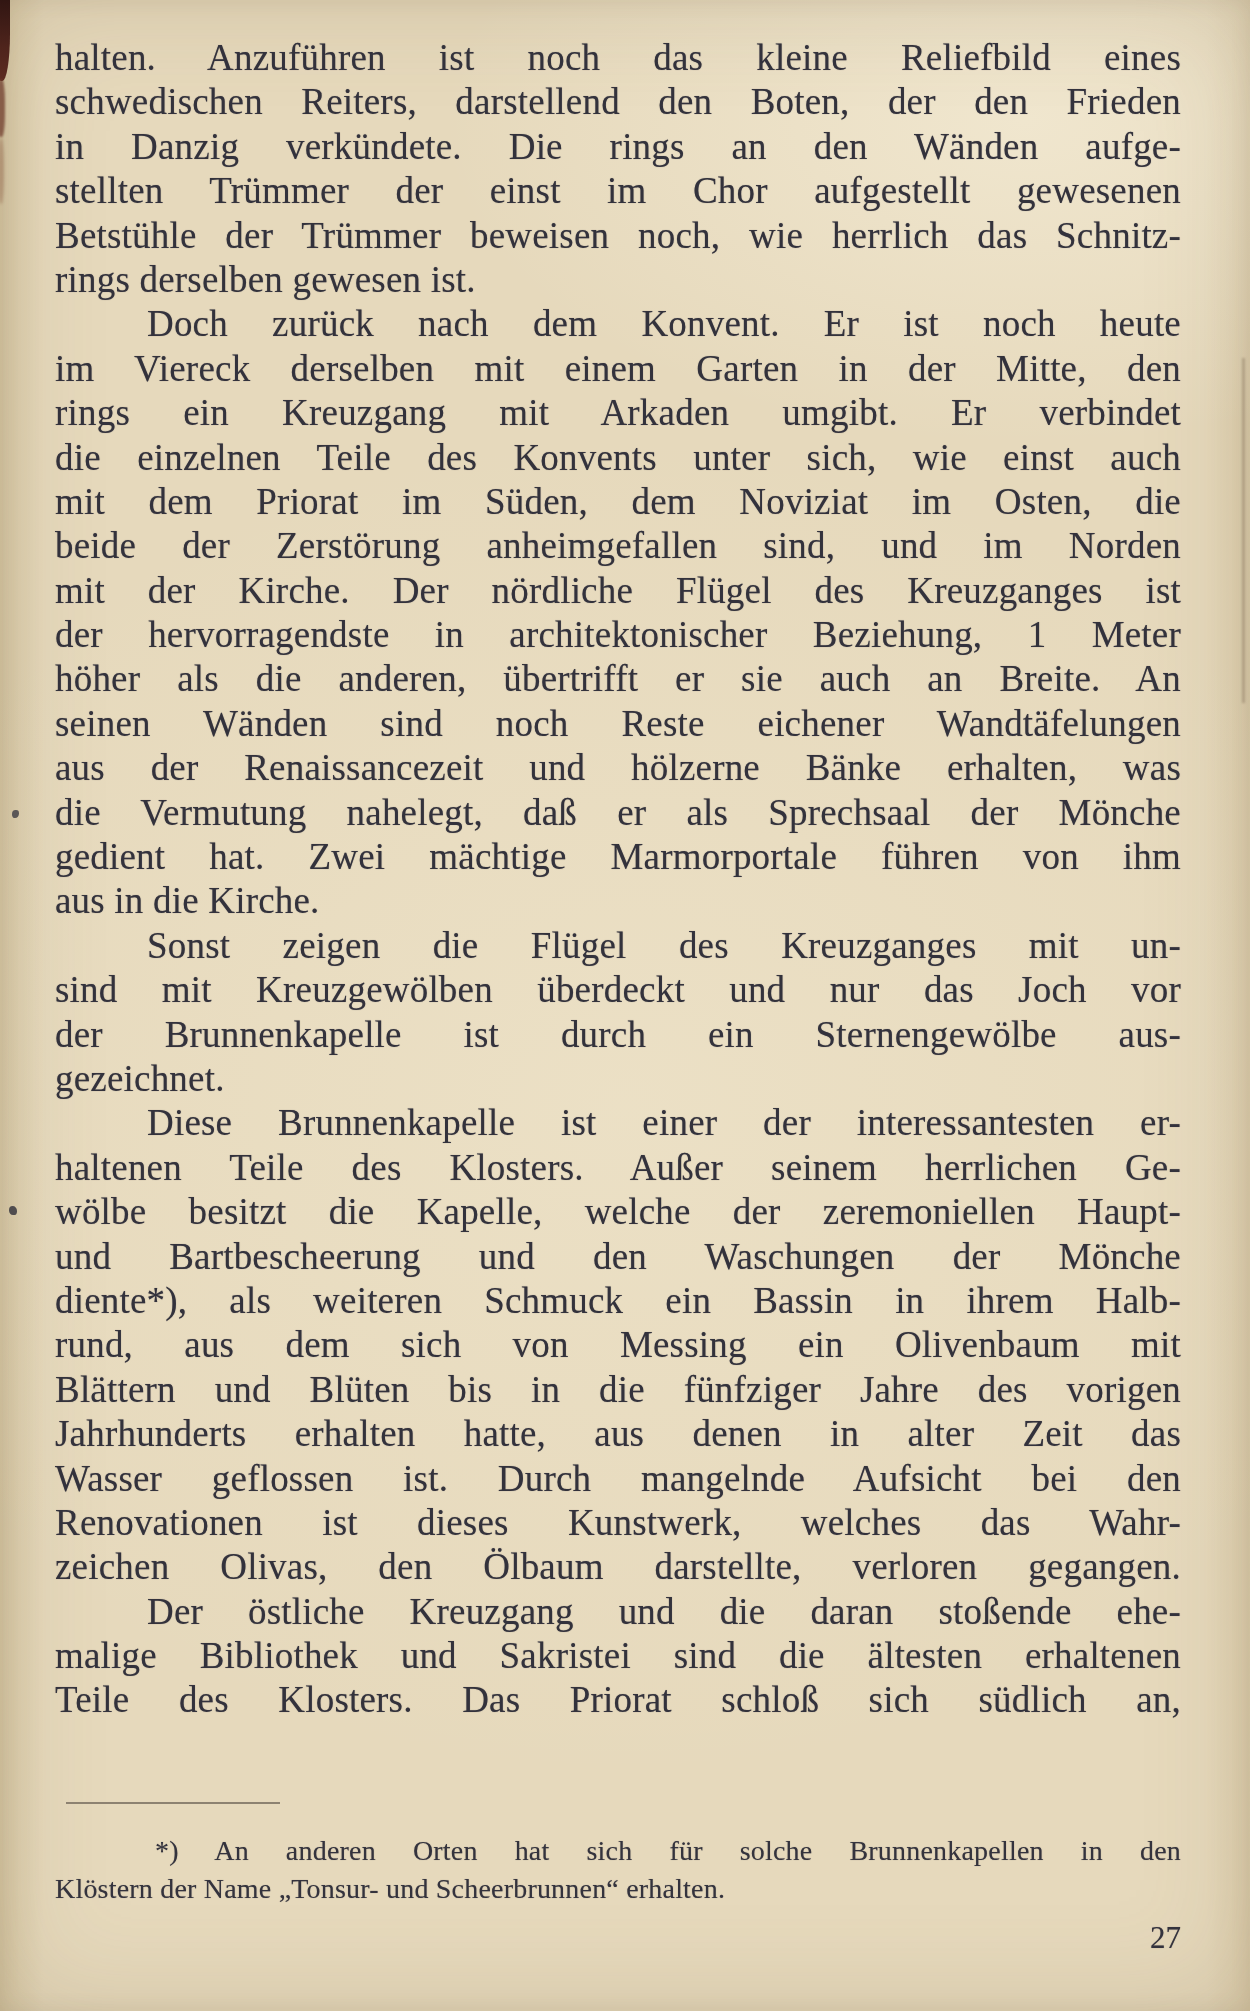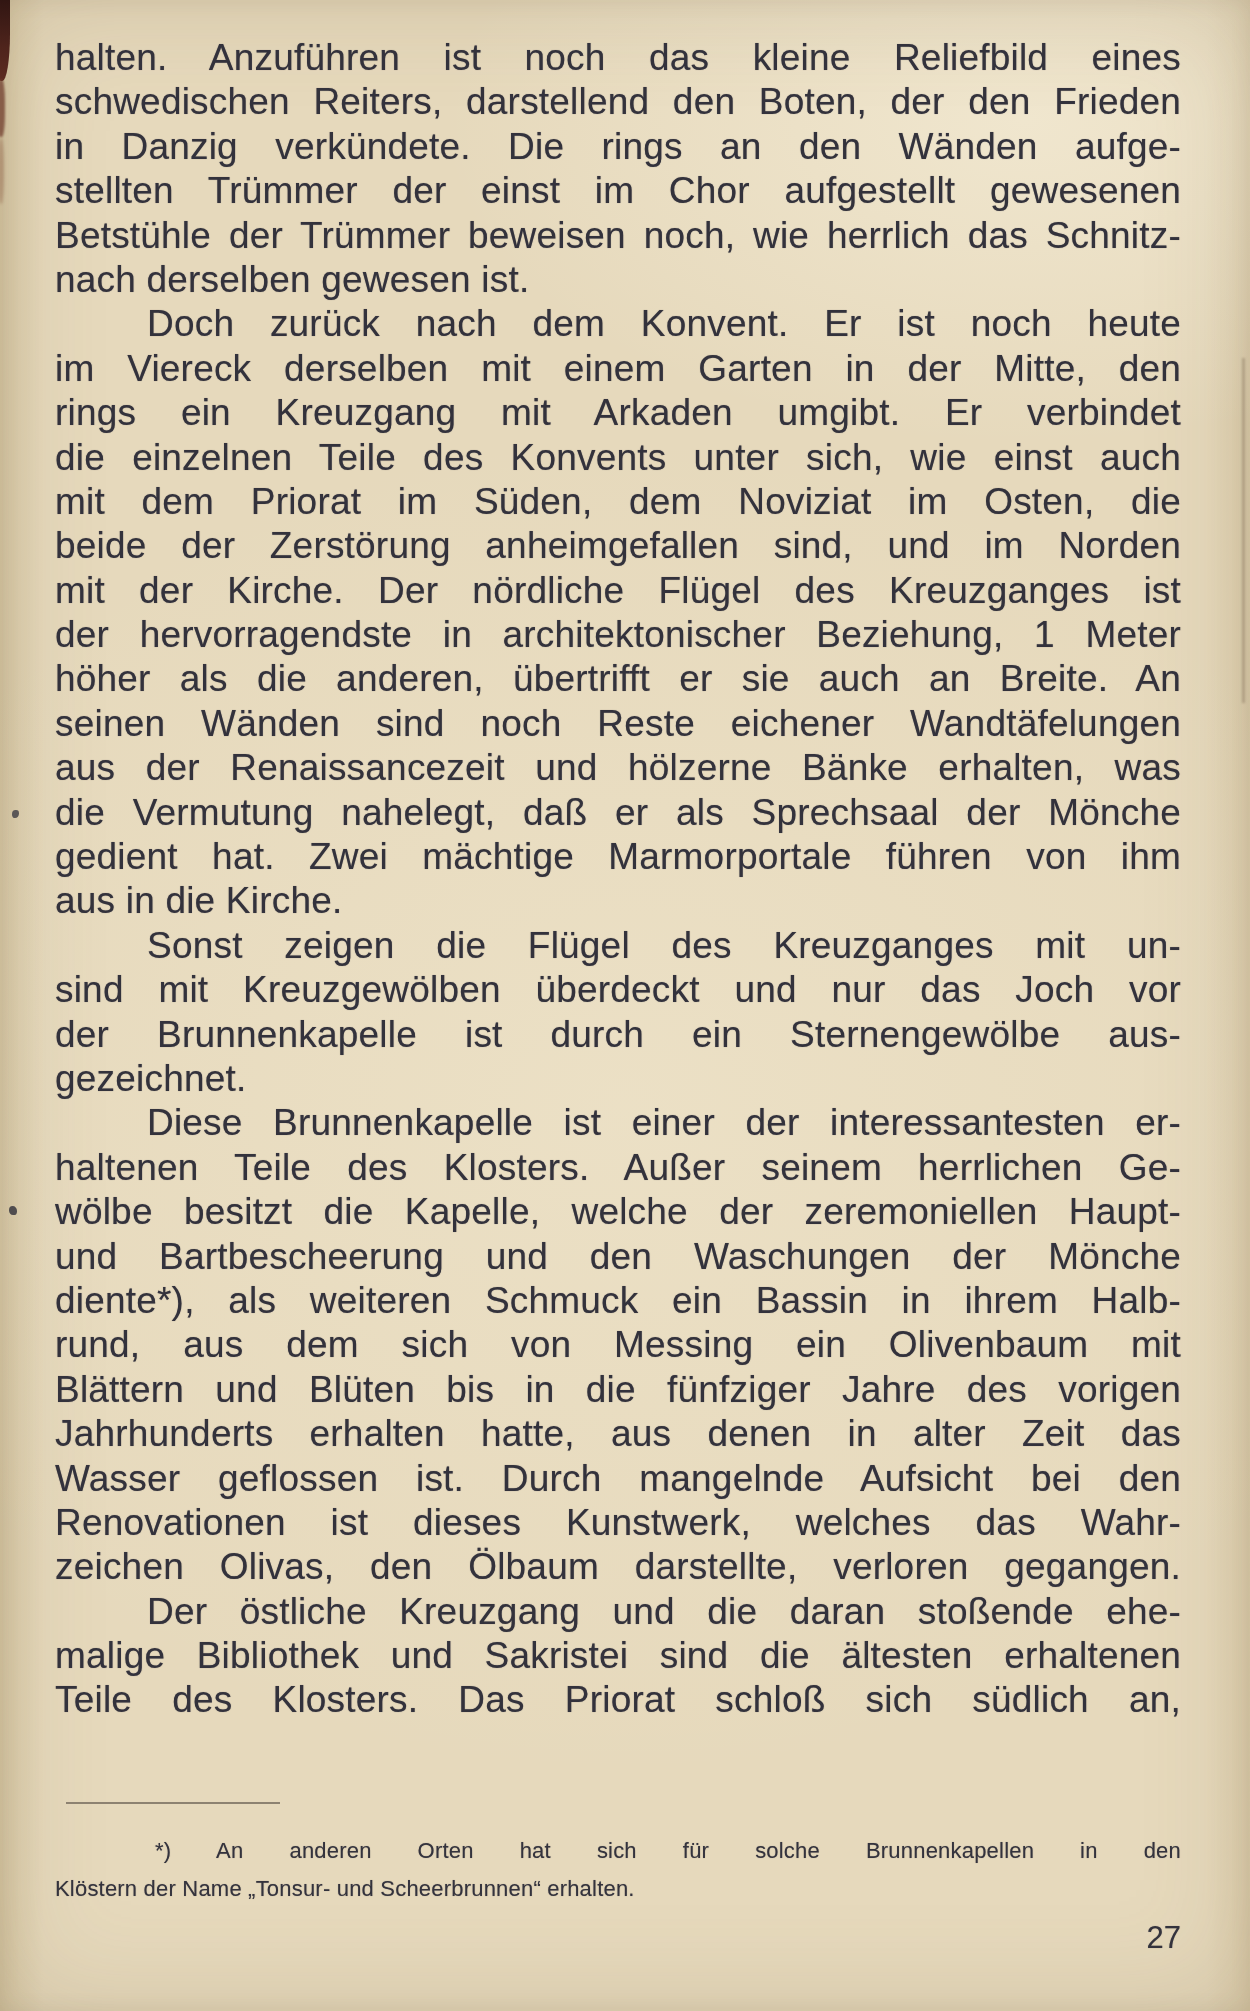--- a/index.html
+++ b/index.html
@@ -7,21 +7,21 @@
     position:relative;
     width:1250px;height:2011px;
     margin:0 auto;
     overflow:hidden;
     background:
       radial-gradient(ellipse 900px 500px at 82% 6%, rgba(252,246,228,0.45), rgba(252,246,228,0) 65%),
       radial-gradient(ellipse 1100px 900px at 50% 55%, rgba(248,240,218,0.30), rgba(248,240,218,0) 75%),
       linear-gradient(90deg, #d9caa7 0%, #e6d9bc 3.5%, #e6d9bc 96.5%, #decfae 100%),
       #e4d7b8;
     box-shadow: inset 0 0 110px rgba(115,95,62,0.20), inset 0 0 20px rgba(125,105,75,0.14);
-    font-family:Liberation Sans, sans-serif;
+    font-family:Liberation Serif, serif;
   }
   .text-block{
     position:absolute;
     left:55px; top:36px; width:1126px;
     color:#33323c;
   }
   .line{
     display:block;
     height:44.4px;
     line-height:44.4px;
@@ -42,21 +42,21 @@
   }
   .footnote{
     position:absolute;
     left:55px; top:1832px; width:1126px;
     color:#34333d;
   }
   .fn-line{
     display:block;
     height:37.5px;
     line-height:37.5px;
-    font-size:22px;
+    font-size:28px;
     letter-spacing:0.2px;
     text-align:justify;
     text-align-last:justify;
     text-shadow:0 0 1px rgba(44,42,56,0.4);
   }
   .fn-line.indent{ padding-left:100px; }
   .fn-line.last{ text-align-last:left; }
   .page-number{
     position:absolute;
     left:55px; top:1920px; width:1126px;
@@ -106,21 +106,21 @@
   <div class="speck-1"></div>
   <div class="speck-2"></div>
   <div class="edge-shadow-right"></div>
 
   <div class="text-block">
       <div class="line">halten.  Anzuführen ist noch das kleine Reliefbild eines</div>
       <div class="line">schwedischen Reiters, darstellend den Boten, der den Frieden</div>
       <div class="line">in Danzig verkündete.  Die rings an den Wänden aufge-</div>
       <div class="line">stellten Trümmer der einst im Chor aufgestellt gewesenen</div>
       <div class="line">Betstühle der Trümmer beweisen noch, wie herrlich das Schnitz-</div>
-      <div class="line last">nach derselben gewesen ist.</div>
+      <div class="line last">rings derselben gewesen ist.</div>
       <div class="line indent">Doch zurück nach dem Konvent.  Er ist noch heute</div>
       <div class="line">im Viereck derselben mit einem Garten in der Mitte, den</div>
       <div class="line">rings ein Kreuzgang mit Arkaden umgibt.  Er verbindet</div>
       <div class="line">die einzelnen Teile des Konvents unter sich, wie einst auch</div>
       <div class="line">mit dem Priorat im Süden, dem Noviziat im Osten, die</div>
       <div class="line">beide der Zerstörung anheimgefallen sind, und im Norden</div>
       <div class="line">mit der Kirche.  Der nördliche Flügel des Kreuzganges ist</div>
       <div class="line">der hervorragendste in architektonischer Beziehung, 1 Meter</div>
       <div class="line">höher als die anderen, übertrifft er sie auch an Breite.  An</div>
       <div class="line">seinen Wänden sind noch Reste eichener Wandtäfelungen</div>

